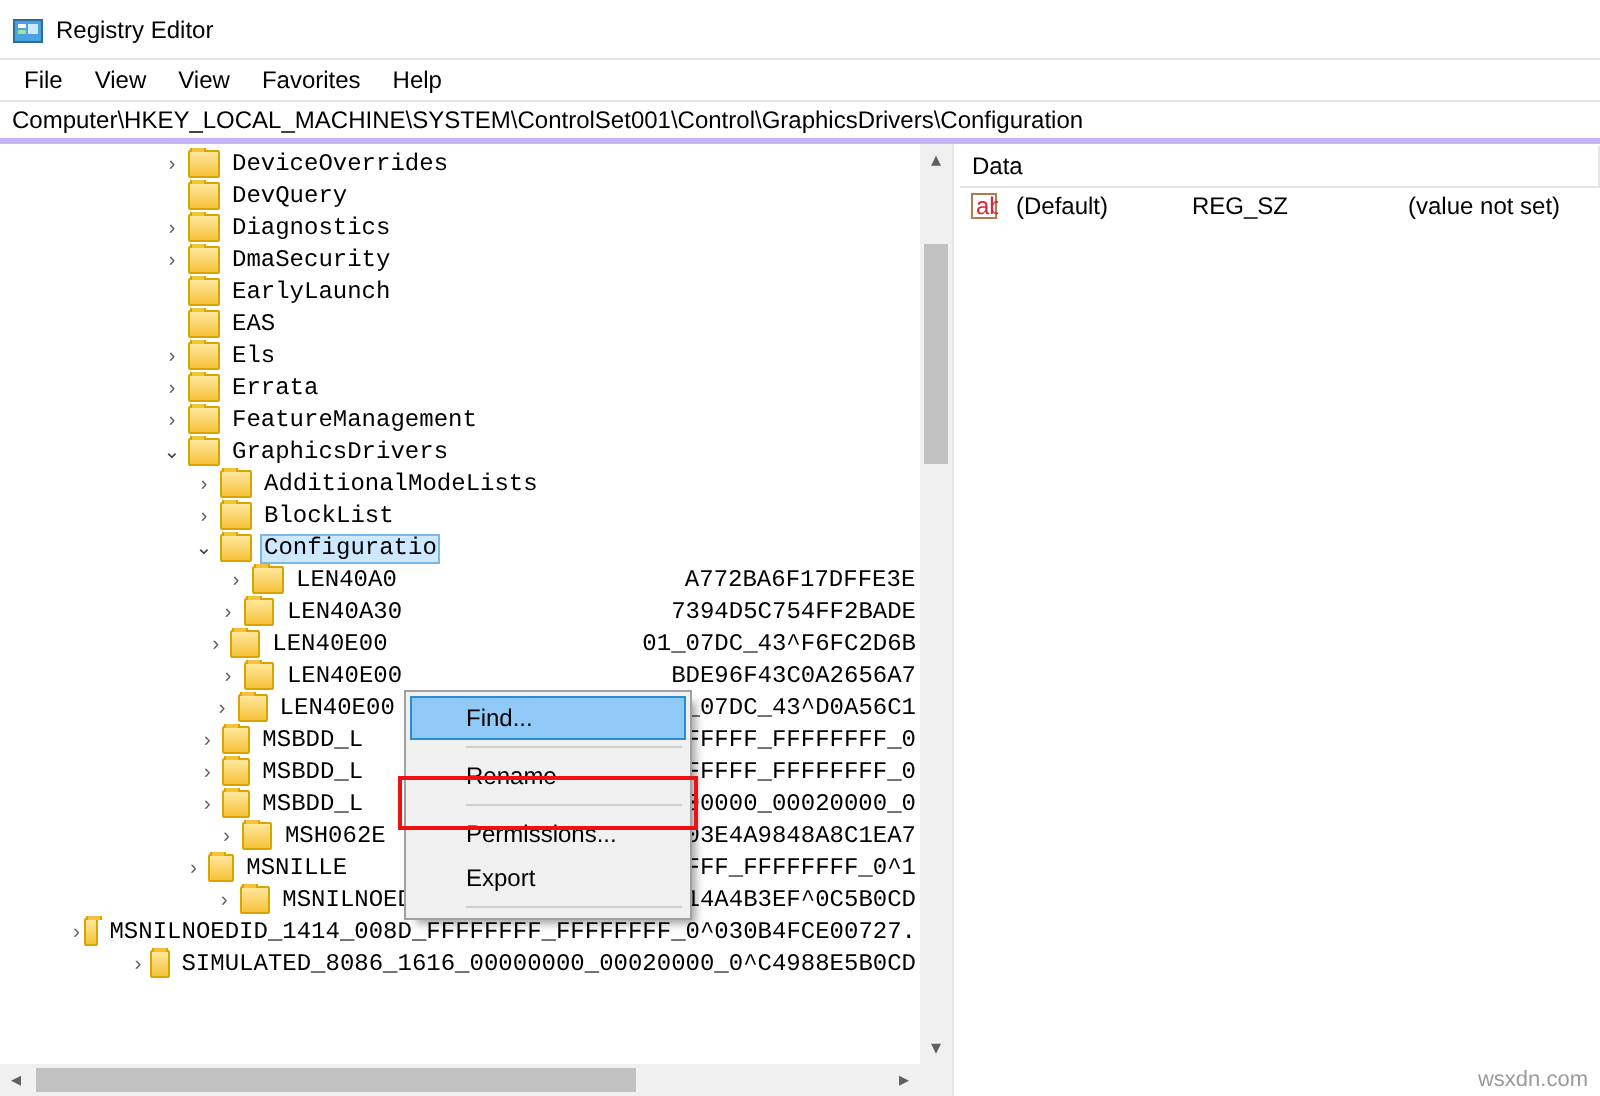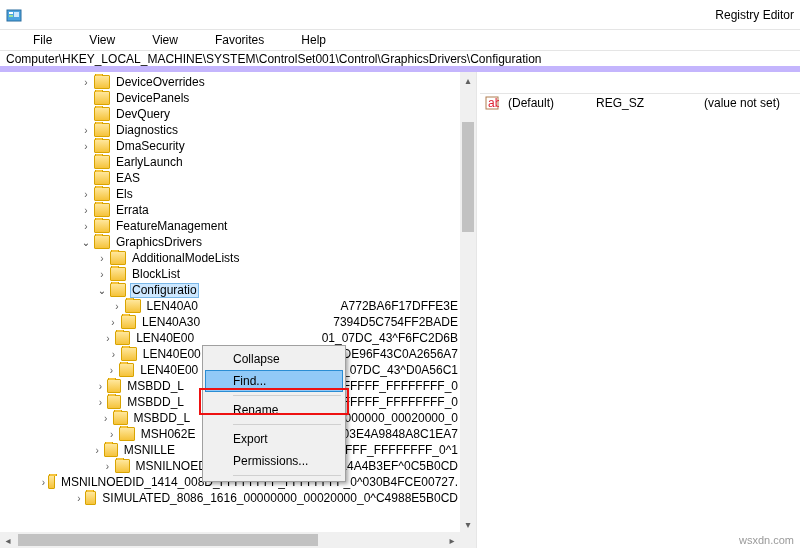--- a/index.html
+++ b/index.html
@@ -1,44 +1,44 @@
 <!DOCTYPE html>
 <html><head>
 <meta charset="utf-8">
 <style>
 * { box-sizing: border-box; font-family: "Segoe UI", Tahoma, sans-serif; font-size: 12px; }
 body { margin: 0; width: 800px; height: 548px; background: #fff; overflow: hidden; position: relative; }
 
 
-.titlebar { height: 30px; display: flex; align-items: center; padding: 0 6px; border-bottom: 1px solid #e5e5e5; justify-content: space-between; }
+.titlebar { height: 30px; display: flex; align-items: center; padding: 0 6px; border-bottom: 1px solid #e5e5e5; }
 .titlebar .appicon { width: 16px; height: 16px; margin-right: 6px; display:flex; align-items:center; justify-content:center;}
 .titlebar .title { font-size: 12px; }
 
 
 .menubar { height: 20px; display: flex; align-items: center; padding: 0 4px; gap: 0; }
-.menubar .menu { padding: 2px 8px; cursor: default; margin-left: 21px; }
-
-
-.addressbar { height: 22px; border-top: 1px solid #e5e5e5; border-bottom: 6px solid #c4b5fd; display:flex; align-items:center; padding: 0 6px; }
+.menubar .menu { padding: 2px 8px; cursor: default; }
+
+
+.addressbar { height: 22px; border-top: 1px solid #e5e5e5; border-bottom: 3px solid #c4b5fd; display:flex; align-items:center; padding: 0 6px; }
 .addressbar .path { font-size: 12px; white-space: nowrap; overflow: hidden;}
 
 
 .main { display: flex; height: calc(548px - 30px - 20px - 22px); }
 .treescroll { position: relative; width: 476px; overflow: hidden; }
 .tree { position:absolute; left:0; right:16px; top:0; bottom:0; overflow:hidden; padding-top:2px;}
 .scrollbar-v { position:absolute; right:0; top:0; bottom:0; width:16px; background:#f0f0f0;}
 .scrollbtn { height:16px; background:#f0f0f0; display:flex; align-items:center; justify-content:center; color:#606060; font-size:10px;}
 .scrollthumb { background:#c2c2c2; position:absolute; left:2px; right:2px; top:50px; height:110px;}
 
 .node { height: 16px; display: flex; align-items: center; white-space: nowrap; overflow:hidden;}
 .chev { width:12px; display:inline-flex; align-items:center; justify-content:center; color:#606060; font-size:10px; cursor:default;}
 .chev.open { color:#404040; }
 .folder { width:16px; height:14px; margin: 0 4px 0 2px; display:inline-block; background: linear-gradient(#ffe79c,#f5c33b); border:1px solid #d9a400; border-radius:1px; position:relative;}
 .folder::before{content:""; position:absolute; top:-3px; left:0; width:6px; height:2px; background:#f5c33b; border:1px solid #d9a400; border-bottom:none;}
-.label { padding: 0 2px; }
+.label { padding: 0 2px; font-family: Liberation Mono, monospace; }
 .label.sel { background:#cde8ff; border:1px solid #7bb8e8; padding: 0 1px; line-height:13px;}
 .indent { display:inline-block; }
 
 .splitter { width:4px; background:#fff; border-left:1px solid #e6e6e6;}
 .values { flex:1; position:relative; }
 .valheader { display:flex; height:22px; align-items:center; border-bottom:1px solid #e5e5e5;}
 .valheader .col { padding: 3px 6px; border-right:1px solid #e5e5e5; font-size:12px; }
 .valrow { display:flex; height:18px; align-items:center;}
 .valrow .cell { padding: 0 6px; white-space:nowrap; overflow:hidden;}
 .valicon { width:16px; height:16px; margin-left:4px; margin-right:2px; display:inline-flex; align-items:center; justify-content:center;}
@@ -93,26 +93,20 @@
       <div class="node">
           <span class="indent" style="width:80px"></span>
           <span class="chev">›</span>
           <span class="folder"></span>
           <span class="label">DeviceOverrides</span>
         </div>
       <div class="node">
           <span class="indent" style="width:80px"></span>
           <span class="chev" style="visibility:hidden">›</span>
           <span class="folder"></span>
-          <span class="label">DevicePanels</span>
-        </div>
-      <div class="node">
-          <span class="indent" style="width:80px"></span>
-          <span class="chev" style="visibility:hidden">›</span>
-          <span class="folder"></span>
           <span class="label">DevQuery</span>
         </div>
       <div class="node">
           <span class="indent" style="width:80px"></span>
           <span class="chev">›</span>
           <span class="folder"></span>
           <span class="label">Diagnostics</span>
         </div>
       <div class="node">
           <span class="indent" style="width:80px"></span>
@@ -287,41 +281,41 @@
       <span class="hbtn">◂</span>
       <div class="hthumb"></div>
       <span class="hbtn" style="position:absolute;right:16px">▸</span>
     </div>
   </div>
 
   <div class="splitter"></div>
 
   <div class="values">
     <div class="valheader">
+      <div class="col" style="flex:1">Data</div>
     </div>
     <div class="valrow">
       <span class="valicon">
         <svg width="14" height="14">
             <rect x="1" y="1" width="12" height="12" fill="#fff" stroke="#b07c4f"></rect>
             <text x="3" y="11" font-size="8" fill="#d23">ab</text>
           </svg>
       </span>
       <div class="cell" style="width:88px">(Default)</div>
       <div class="cell" style="width:108px">REG_SZ</div>
       <div class="cell" style="flex:1">(value not set)</div>
     </div>
   </div>
 </div>
 
 <div class="contextmenu">
-  <div class="row">Collapse</div>
   <div class="row hl">Find...</div>
   <div class="sep"></div>
   <div class="row">Rename</div>
   <div class="sep"></div>
+  <div class="row">Permissions...</div>
   <div class="row">Export</div>
-  <div class="row">Permissions...</div>
   <div class="sep"></div>
 </div>
 
 <div class="highlight-red"></div>
 
 <div class="watermark">wsxdn.com</div>
 
 </body></html>

